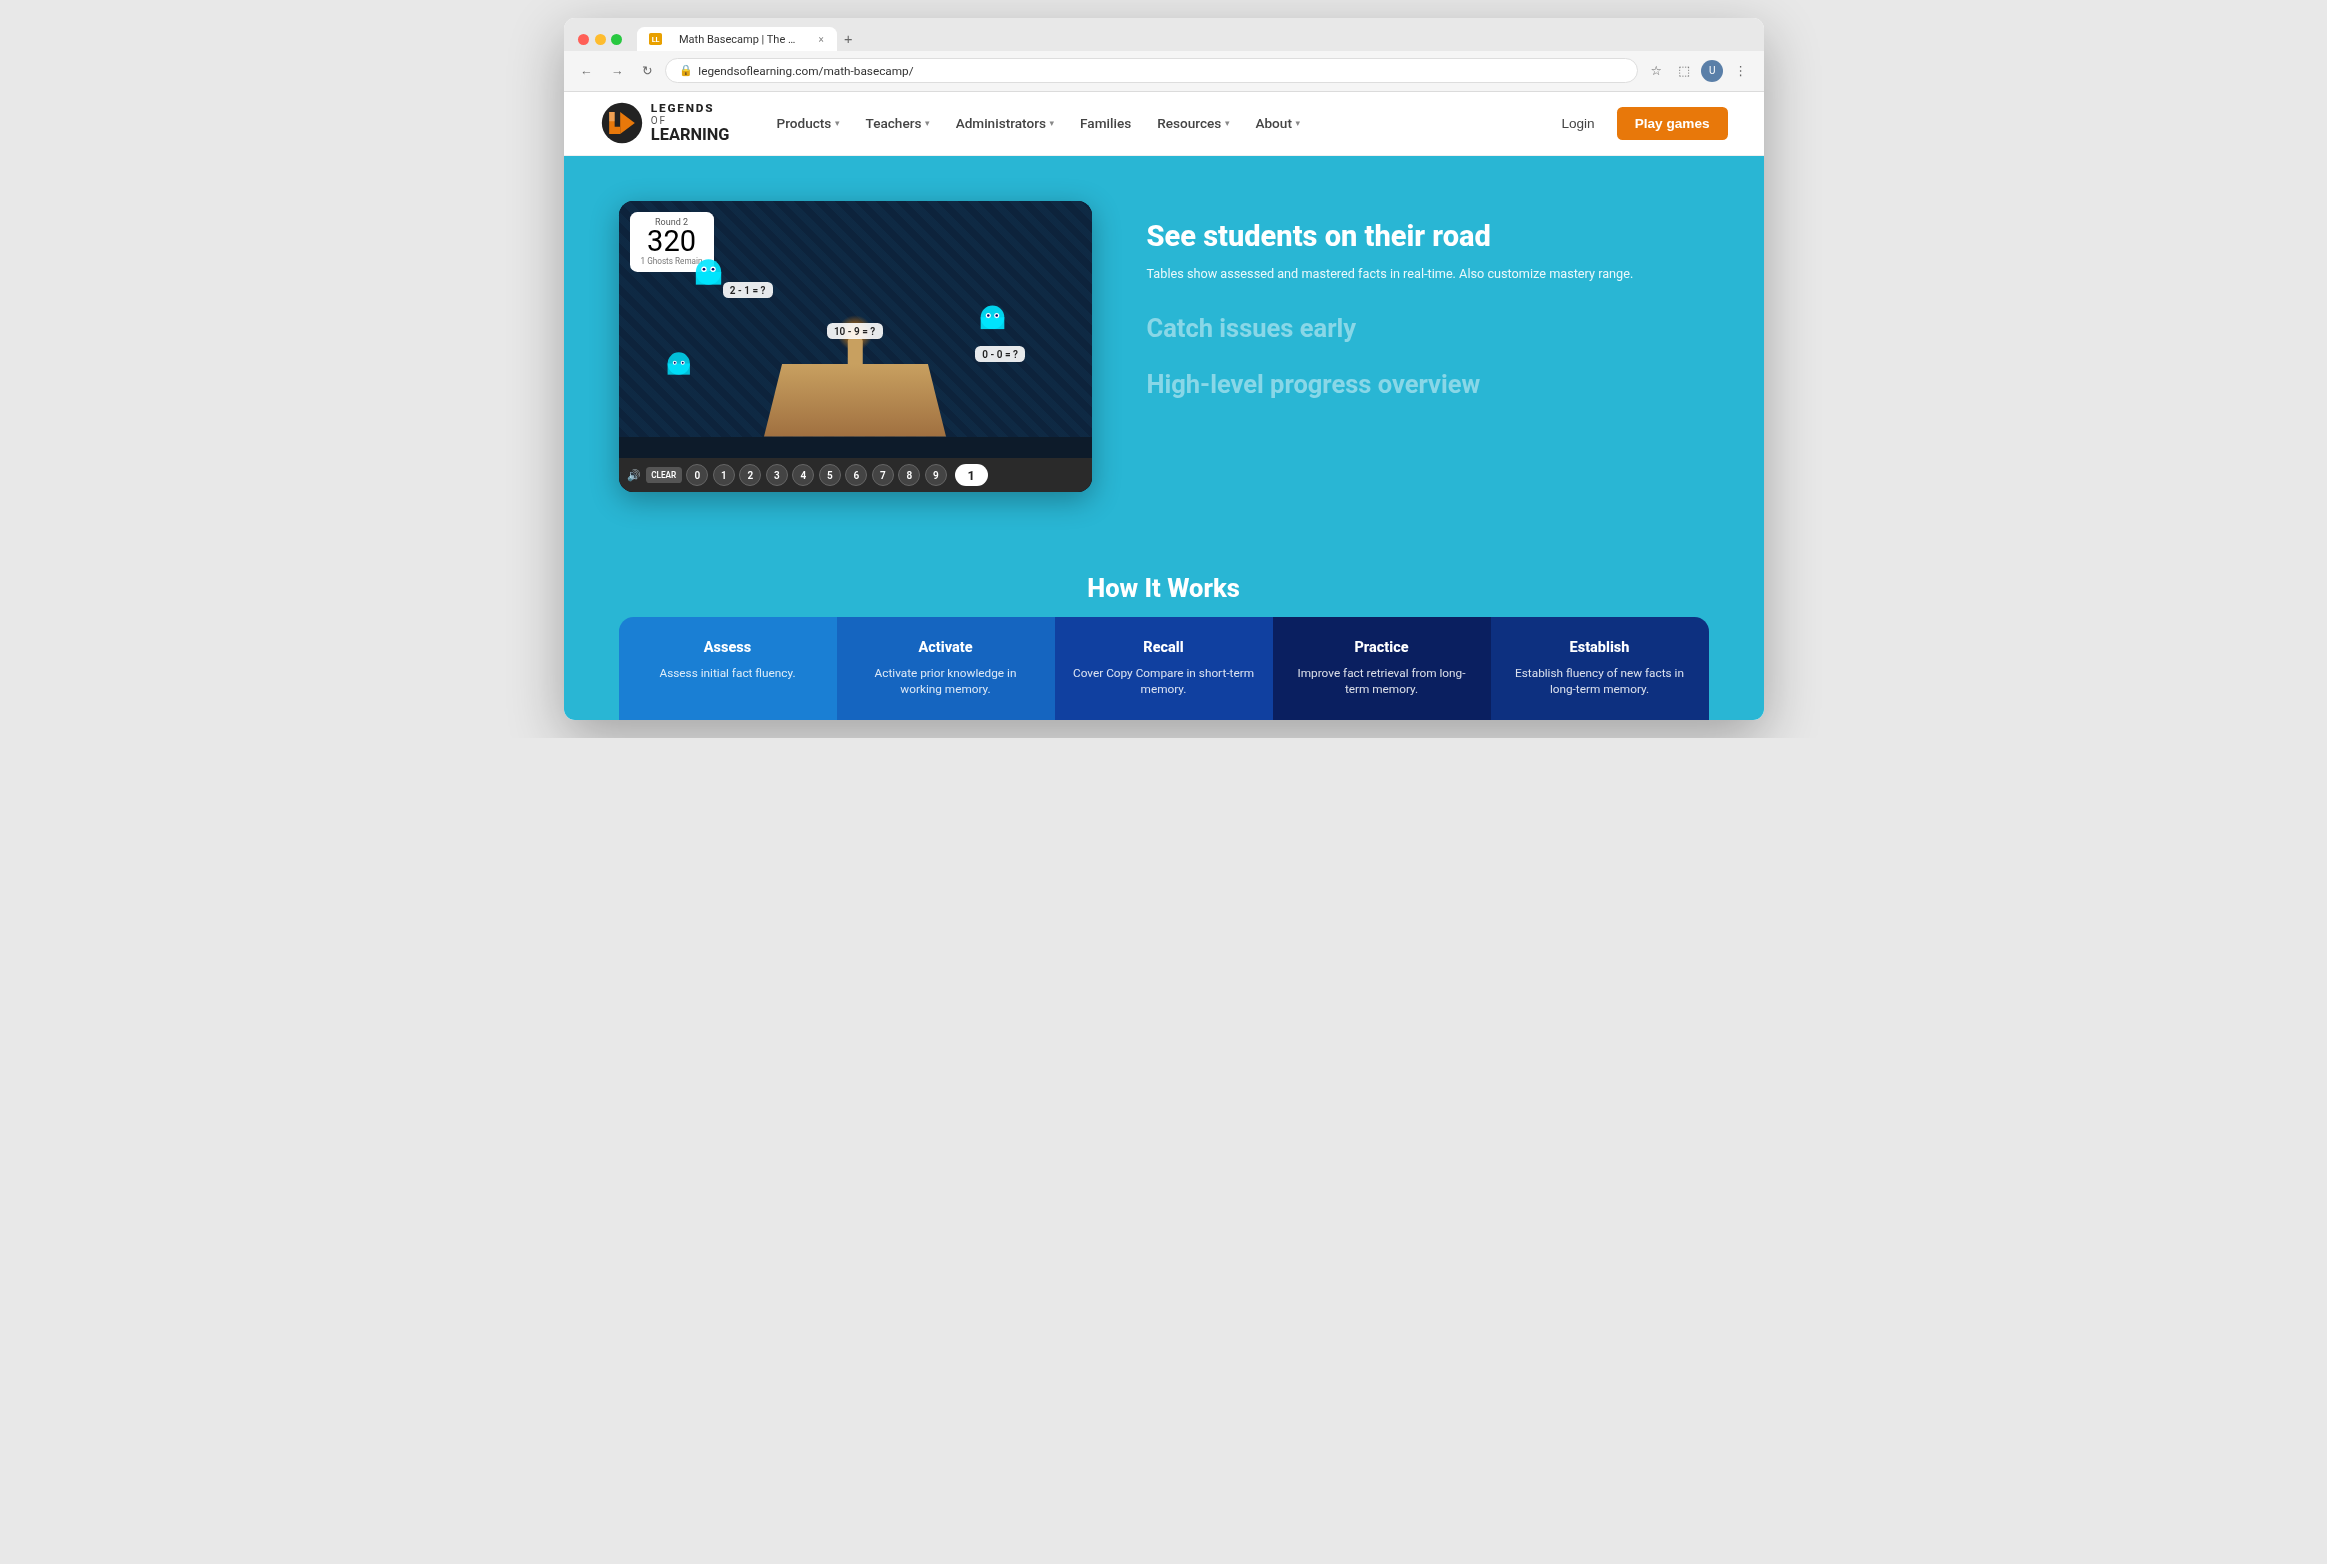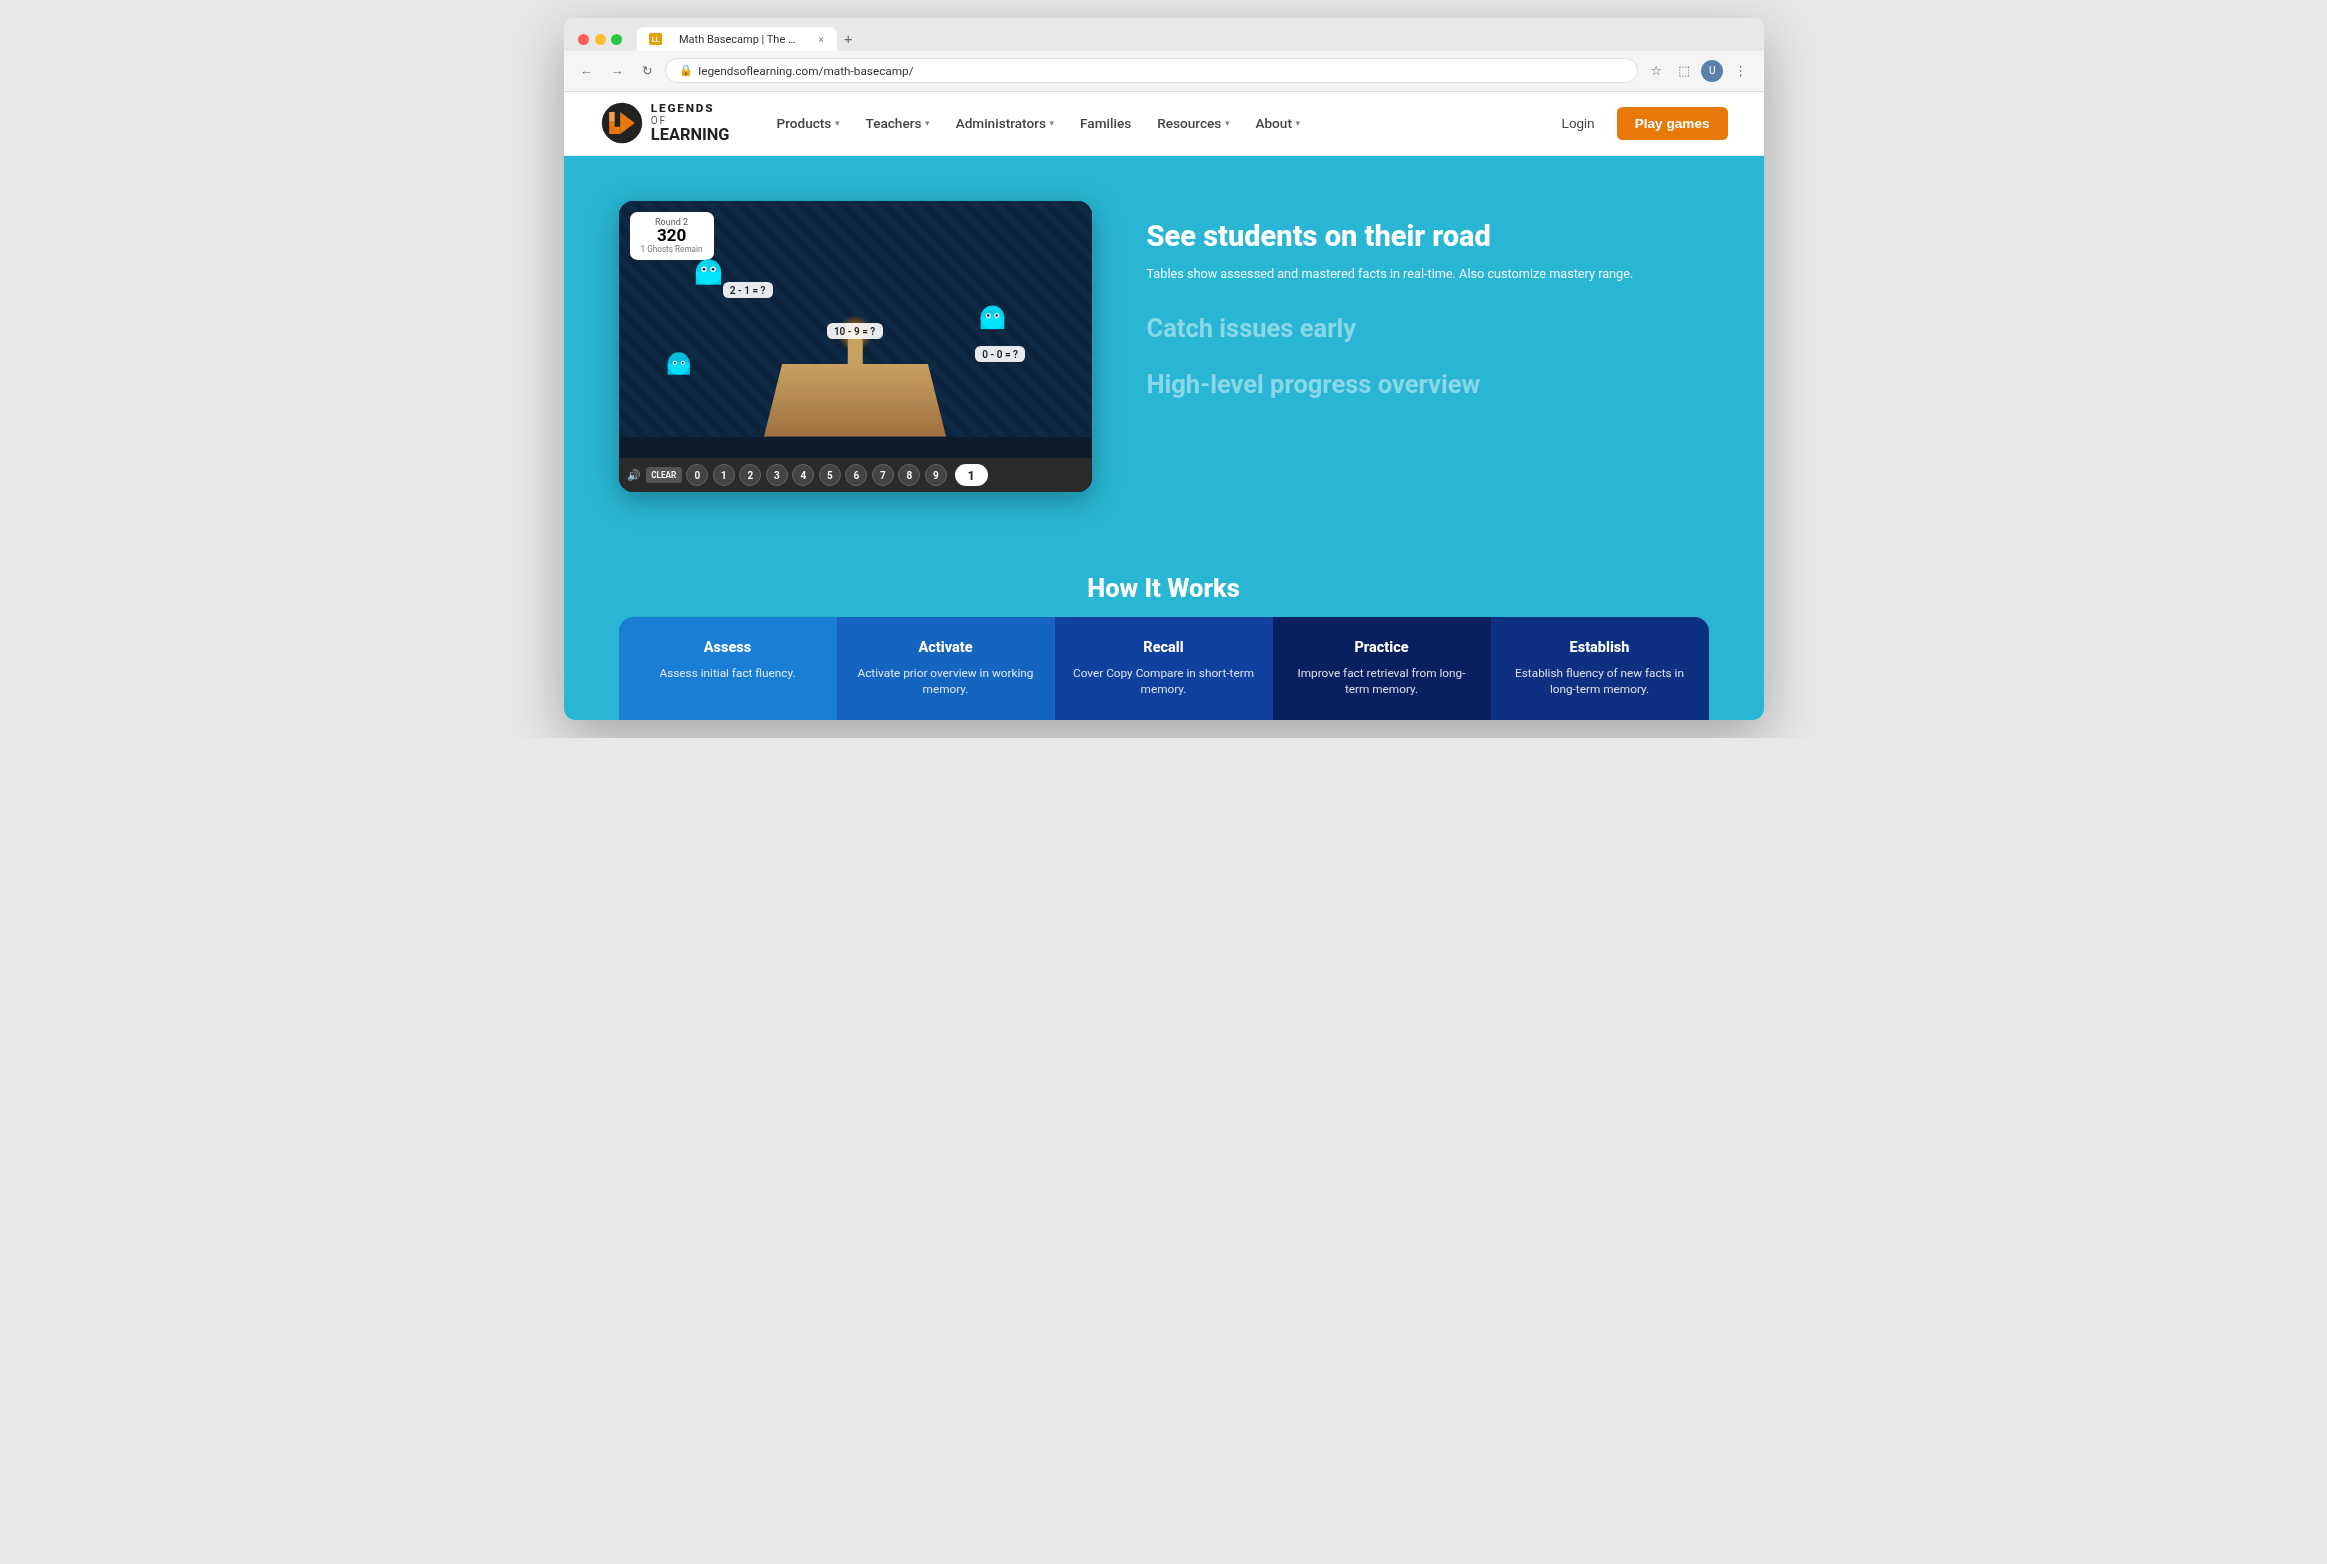--- a/index.html
+++ b/index.html
@@ -257,22 +257,22 @@
       padding: 5.5px 11px;
       text-align: center;
       min-width: 82px;
     }
     .game-round {
       font-size: 9px;
       color: #555;
       text-align: center;
     }
     .game-score {
-      font-size: 17px;
-      font-weight: 700;
+      font-size: 29px;
+      font-weight: 400;
       color: #000;
       line-height: 1;
     }
     .game-ghosts {
       font-size: 8.2px;
       color: #777;
     }
 
     .game-math-bubble {
       position: absolute;
@@ -622,21 +622,21 @@
 
     <section class="how-it-works">
       <h2 class="how-title">How It Works</h2>
       <div class="steps-container">
         <div class="step-card step-assess">
           <div class="step-title">Assess</div>
           <div class="step-desc">Assess initial fact fluency.</div>
         </div>
         <div class="step-card step-activate">
           <div class="step-title">Activate</div>
-          <div class="step-desc">Activate prior overview in working memory.</div>
+          <div class="step-desc">Activate prior knowledge in working memory.</div>
         </div>
         <div class="step-card step-recall">
           <div class="step-title">Recall</div>
           <div class="step-desc">Cover Copy Compare in short-term memory.</div>
         </div>
         <div class="step-card step-practice">
           <div class="step-title">Practice</div>
           <div class="step-desc">Improve fact retrieval from long-term memory.</div>
         </div>
         <div class="step-card step-establish">

